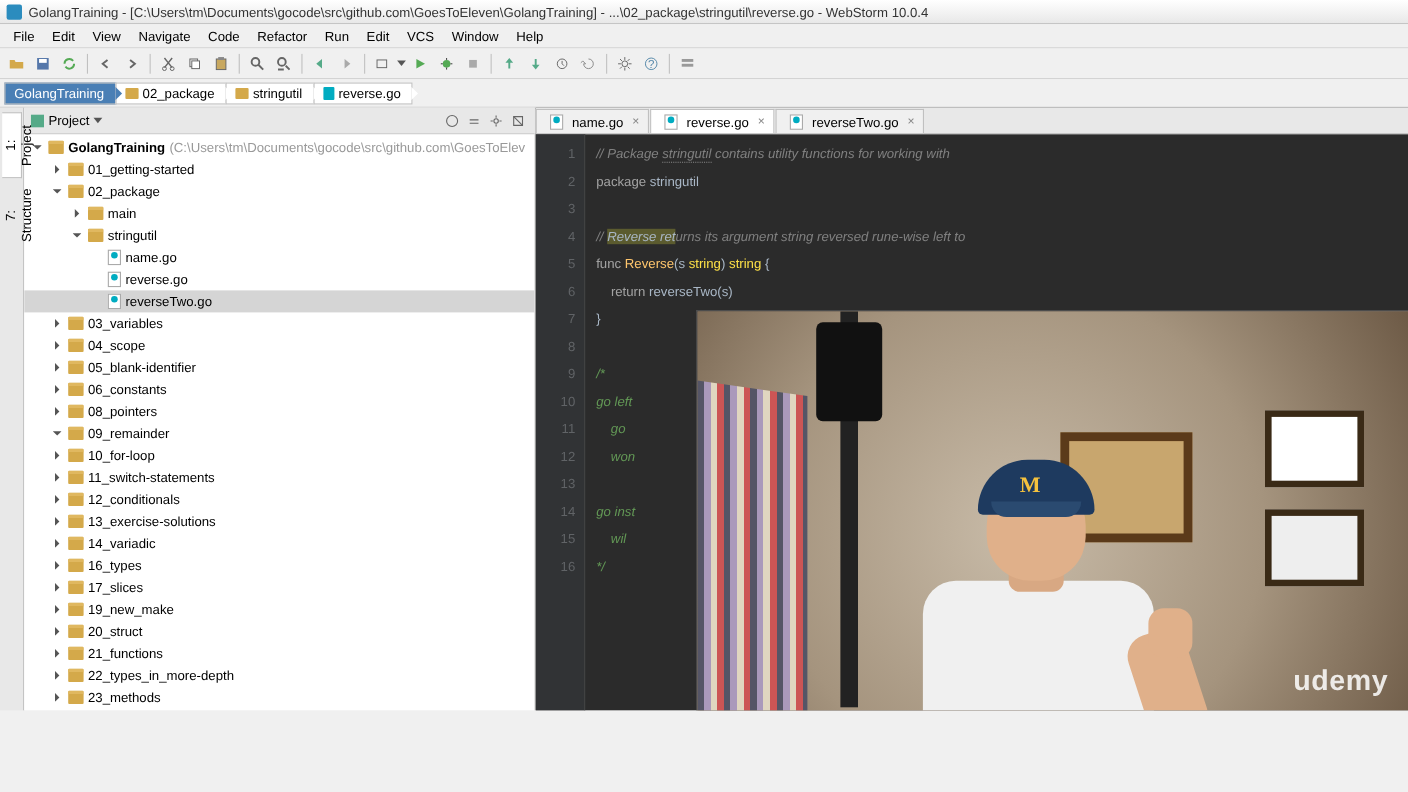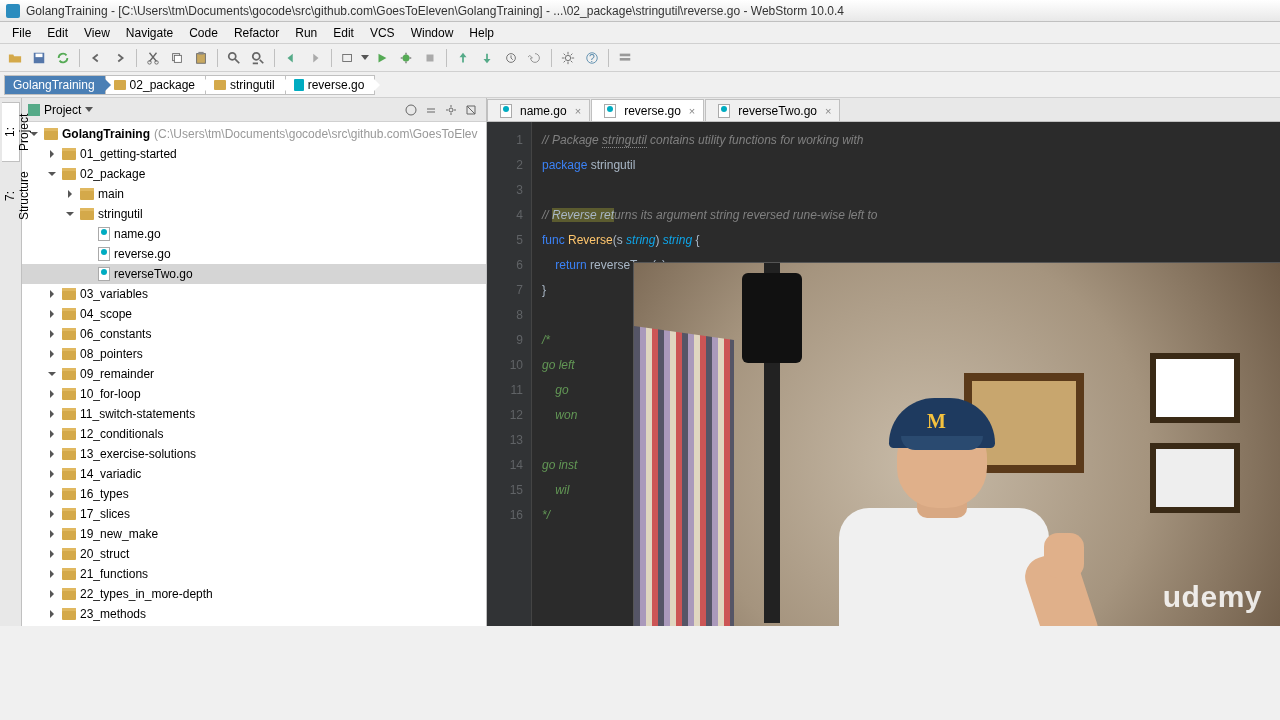--- a/index.html
+++ b/index.html
@@ -42,29 +42,29 @@
 .tree-label { color: #000; }
 .tree-path { color: #999; margin-left: 4px; }
 .editor { flex: 1; background: #2b2b2b; display: flex; flex-direction: column; position: relative; }
 .editor-tabs { height: 24px; background: #e8e8e8; display: flex; align-items: flex-end; border-bottom: 1px solid #c0c0c0; }
 .etab { height: 22px; padding: 0 8px; display: flex; align-items: center; gap: 4px; background: #f0f0f0; border: 1px solid #c0c0c0; border-bottom: none; margin-right: 1px; cursor: pointer; }
 .etab.active { background: #fff; }
 .etab .close { color: #888; font-size: 11px; margin-left: 4px; cursor: pointer; }
 .code-area { flex: 1; display: flex; overflow: hidden; font-family: Consolas,"Courier New",monospace; font-size: 15px; line-height: 25px; }
 .gutter { width: 45px; background: #313335; color: #606366; text-align: right; padding: 6px 8px 0 0; border-right: 1px solid #444; }
 .code { flex: 1; padding: 6px 0 0 10px; color: #a9b7c6; white-space: pre; }
-.code .kw { color: #3b82f6; }
+.code .kw { color: #a3a3a3; }
 .code .cm { color: #808080; font-style: italic; }
 .code .cmb { color: #629755; font-style: italic; }
 .code .fn { color: #ffc66d; }
-.code .ty { color: #0ea5e9; font-style: italic; }
+.code .ty { color: #fde047; }
 .code .hil { background: #5b5b2f; color: #a9b7c6; }
 .code .ul { border-bottom: 1px dotted #888; }
 .overlay { position: absolute; right: 0; bottom: 0; width: 647px; height: 364px; background: linear-gradient(135deg,#8a7560,#b0a090); border-top: 1px solid #555; border-left: 1px solid #555; overflow: hidden; }
-.logo { position: absolute; right: 18px; bottom: 12px; color: rgba(255,255,255,0.85); font-size: 30px; font-weight: 600; letter-spacing: 0.5px; }
+.logo { position: absolute; right: 18px; bottom: 12px; color: rgba(255,255,255,0.85); font-size: 26px; font-weight: 600; letter-spacing: 0.5px; }
 .room { position: absolute; inset: 0; background: radial-gradient(circle at 45% 55%, #c8bba8 0%, #a5947e 55%, #6d5a46 100%); }
 .blanket { position: absolute; left: 0; top: 70px; width: 100px; height: 300px; background: repeating-linear-gradient(90deg,#556,#556 6px,#a9b 6px,#a9b 12px,#e0d6c0 12px,#e0d6c0 18px,#c55 18px,#c55 24px); transform: skewY(8deg); }
 .lightstand { position: absolute; left: 130px; top: 0; width: 16px; height: 360px; background: #222; }
 .lamp { position: absolute; left: 108px; top: 10px; width: 60px; height: 90px; background: #111; border-radius: 6px; }
 .board { position: absolute; left: 330px; top: 110px; width: 120px; height: 100px; background: #c8a66e; border: 8px solid #5b3a1a; }
 .frame1 { position: absolute; right: 40px; top: 90px; width: 90px; height: 70px; background: #fff; border: 6px solid #3a2a16; }
 .frame2 { position: absolute; right: 40px; top: 180px; width: 90px; height: 70px; background: #eee; border: 6px solid #3a2a16; }
 .person { position: absolute; left: 175px; top: 95px; width: 270px; height: 270px; }
 .shirt { position: absolute; top: 150px; left: 30px; width: 210px; height: 130px; background: #f0f0f0; border-radius: 30px 30px 10px 10px; }
 .neck { position: absolute; top: 130px; left: 108px; width: 50px; height: 30px; background: #d8a883; border-radius: 0 0 10px 10px; }
@@ -374,20 +374,30 @@
         </div>
       <div class="tree-row">
           <span class="indent" style="width:18px"></span>
           <span class="tw">
             <svg viewBox="0 0 8 8">
               <path fill="#555" d="M2 0l4 4-4 4z"></path>
             </svg>
           </span>
           <span class="folder"></span>
           <span class="tree-label">04_scope</span>
+        </div>
+      <div class="tree-row">
+          <span class="indent" style="width:18px"></span>
+          <span class="tw">
+            <svg viewBox="0 0 8 8">
+              <path fill="#555" d="M2 0l4 4-4 4z"></path>
+            </svg>
+          </span>
+          <span class="folder"></span>
+          <span class="tree-label">05_blank-identifier</span>
         </div>
       <div class="tree-row">
           <span class="indent" style="width:18px"></span>
           <span class="tw">
             <svg viewBox="0 0 8 8">
               <path fill="#555" d="M2 0l4 4-4 4z"></path>
             </svg>
           </span>
           <span class="folder"></span>
           <span class="tree-label">06_constants</span>

